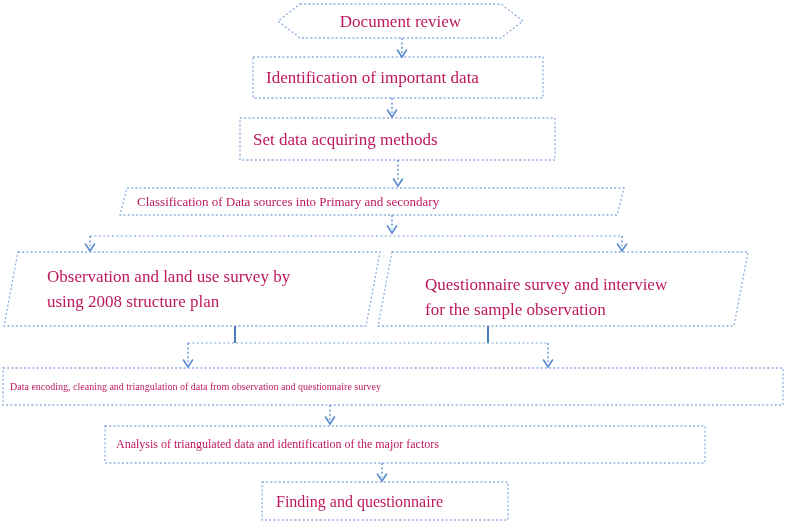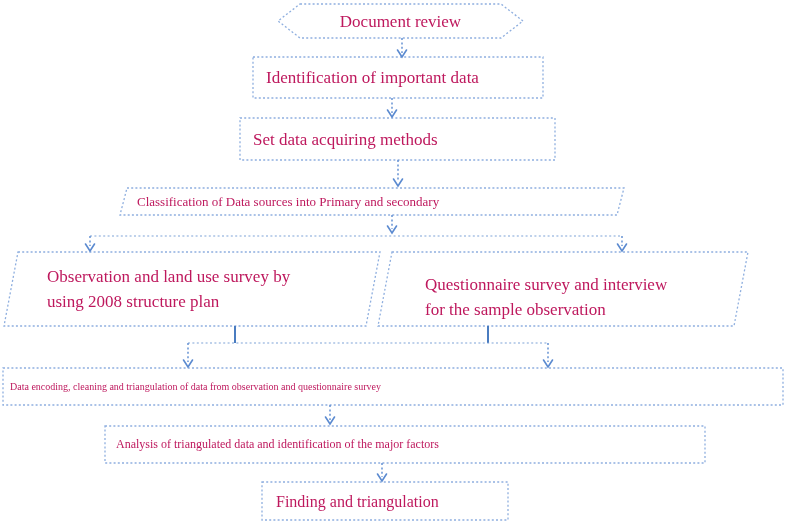--- a/index.html
+++ b/index.html
@@ -100,15 +100,15 @@
 
   <div class="label multiline lbl-questionnaire">
     <span>Questionnaire survey and interview</span>
     <span>for the sample observation</span>
   </div>
 
   <div class="label lbl-encoding">Data encoding, cleaning and triangulation of data from observation and questionnaire survey</div>
 
   <div class="label lbl-analysis">Analysis of triangulated data and identification of the major factors</div>
 
-  <div class="label lbl-finding">Finding and triangulation</div>
+  <div class="label lbl-finding">Finding and questionnaire</div>
 
 </div>
 
 </body></html>

